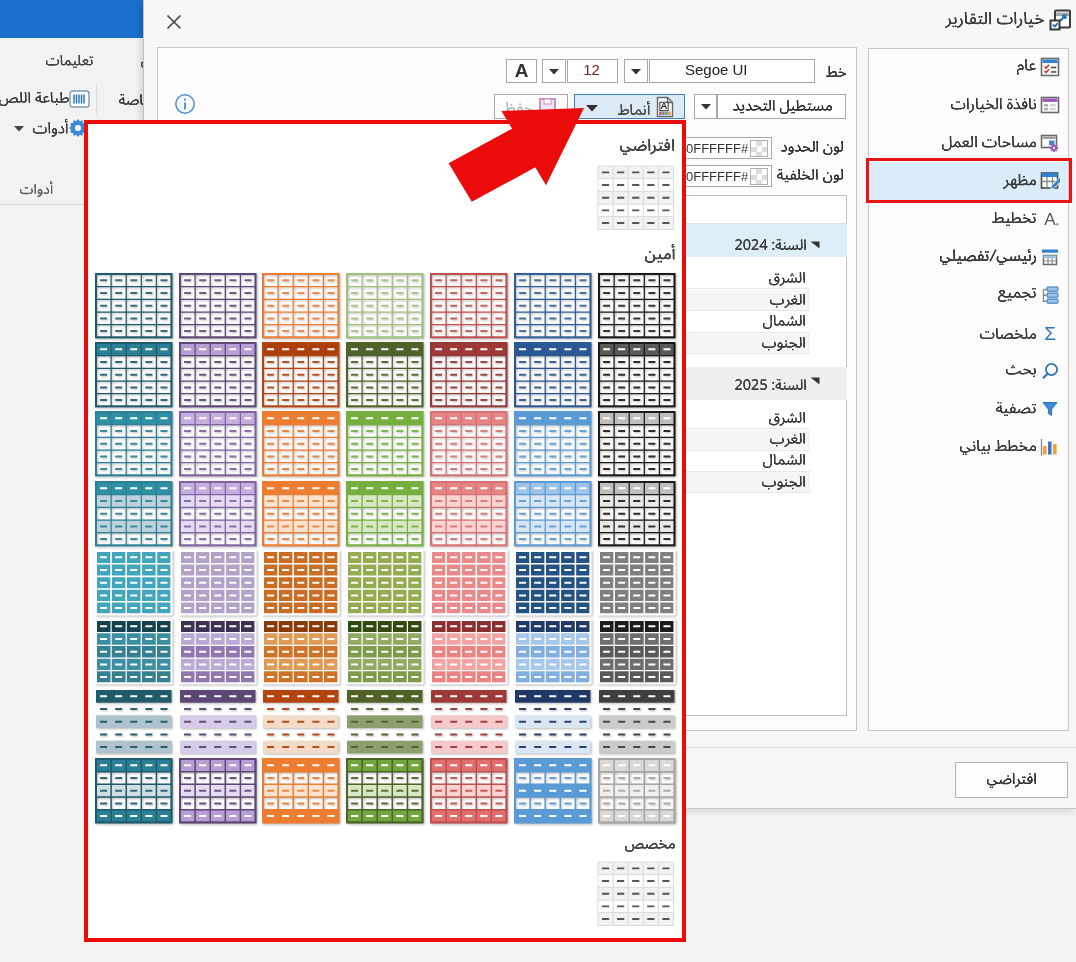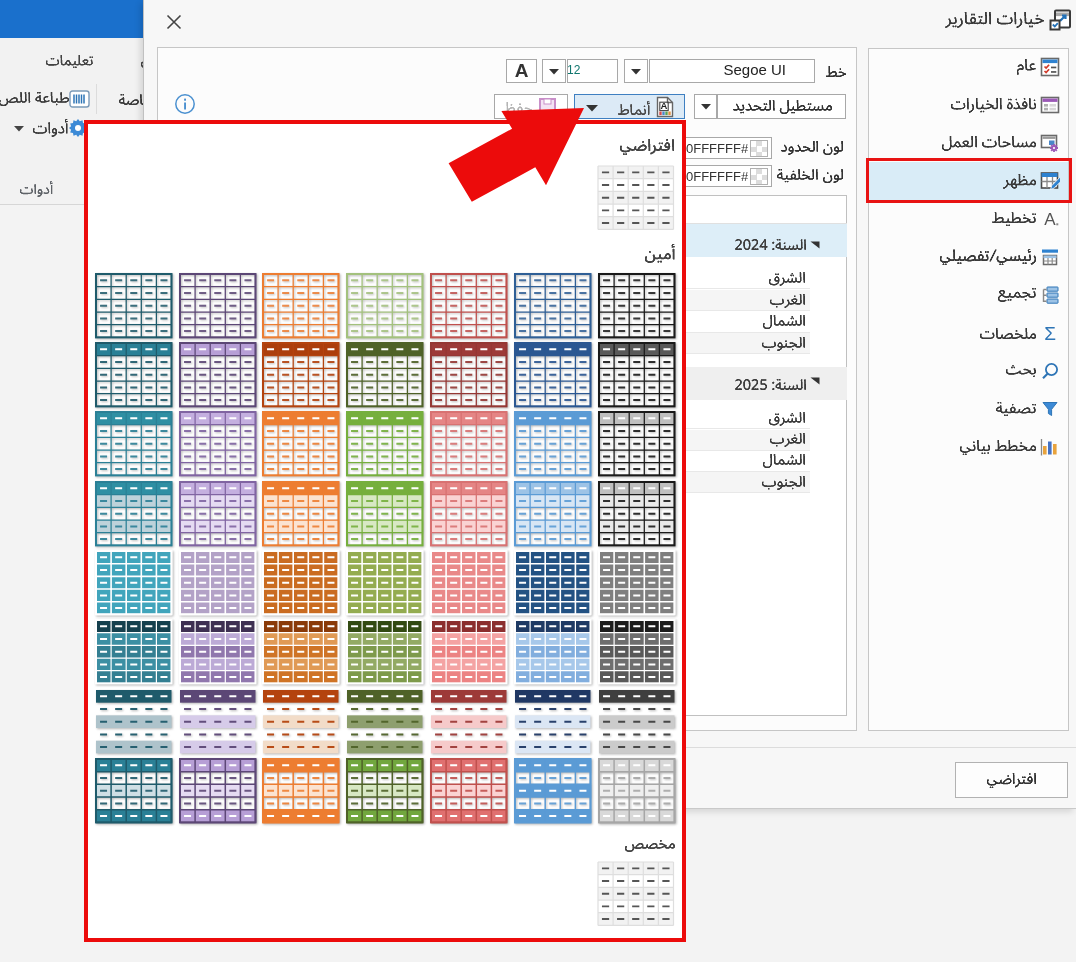--- a/index.html
+++ b/index.html
@@ -815,14 +815,14 @@
     <path fill="#454545" fill-opacity="0.85" d="M36 0h1v1h-1zM35 1h1v1h-1zM37 3h1v1h-1zM46 3h1v1h-1zM7 4h1v1h-1zM12 4h1v1h-1zM14 4h1v1h-1zM22 4h1v1h-1zM26 4h1v1h-1zM28 4h1v1h-1zM35 4h2v1h-2zM39 4h1v1h-1zM47 4h1v1h-1zM11 5h1v1h-1zM21 5h1v1h-1zM41 5h1v1h-1zM0 6h1v1h-1zM24 6h1v1h-1zM37 6h1v1h-1zM48 6h1v1h-1zM1 7h1v1h-1zM12 7h3v1h-3zM26 7h3v1h-3zM49 7h1v1h-1zM10 8h1v1h-1zM15 8h1v1h-1zM18 8h3v1h-3zM23 8h2v1h-2zM29 8h1v1h-1zM32 8h3v1h-3zM41 8h3v1h-3zM47 8h1v1h-1zM3 10h3v1h-3zM2 11h1v1h-1zM6 11h1v1h-1z"></path>
     <path fill="#454545" fill-opacity="0.58" d="M36 1h1v1h-1zM13 3h1v1h-1zM17 3h1v1h-1zM27 3h1v1h-1zM31 3h1v1h-1zM34 3h1v1h-1zM48 3h1v1h-1zM8 4h1v1h-1zM15 4h1v1h-1zM29 4h1v1h-1zM34 4h1v1h-1zM49 4h1v1h-1zM13 5h1v1h-1zM18 5h1v1h-1zM32 5h1v1h-1zM38 5h1v1h-1zM44 5h1v1h-1zM7 6h1v1h-1zM10 6h1v1h-1zM16 6h1v1h-1zM18 6h1v1h-1zM30 6h1v1h-1zM32 6h1v1h-1zM41 6h1v1h-1zM7 7h1v1h-1zM38 7h1v1h-1zM1 8h1v1h-1zM7 8h1v1h-1zM9 8h1v1h-1zM17 8h1v1h-1zM35 8h1v1h-1zM46 8h1v1h-1zM48 8h1v1h-1zM0 10h1v1h-1z"></path>
     <path fill="#454545" fill-opacity="0.3" d="M38 3h1v1h-1zM18 4h1v1h-1zM21 4h1v1h-1zM32 4h1v1h-1zM40 4h1v1h-1zM27 5h1v1h-1zM46 5h1v1h-1zM9 6h1v1h-1zM12 6h1v1h-1zM36 6h1v1h-1zM43 6h1v1h-1zM39 7h1v1h-1zM16 8h1v1h-1zM21 8h1v1h-1zM30 8h2v1h-2zM36 8h1v1h-1zM40 8h1v1h-1zM44 8h1v1h-1zM8 10h1v1h-1zM1 11h1v1h-1zM7 11h1v1h-1z"></path>
   </svg>
 <svg width="49" height="15" style="position:absolute;left:986.5px;top:772.5px;z-index:2;overflow:visible">
     <path fill="#333" fill-opacity="1.0" d="M26 0h1v1h-1zM26 1h1v1h-1zM26 2h1v1h-1zM48 2h1v1h-1zM26 3h1v1h-1zM48 3h1v1h-1zM26 4h1v1h-1zM35 4h1v1h-1zM37 4h1v1h-1zM41 4h4v1h-4zM48 4h1v1h-1zM21 5h1v1h-1zM26 5h1v1h-1zM41 5h1v1h-1zM44 5h1v1h-1zM48 5h1v1h-1zM19 6h2v1h-2zM22 6h2v1h-2zM26 6h1v1h-1zM31 6h1v1h-1zM41 6h1v1h-1zM44 6h1v1h-1zM48 6h1v1h-1zM0 7h1v1h-1zM18 7h1v1h-1zM23 7h1v1h-1zM26 7h1v1h-1zM31 7h1v1h-1zM36 7h1v1h-1zM41 7h2v1h-2zM44 7h1v1h-1zM48 7h1v1h-1zM0 8h1v1h-1zM7 8h2v1h-2zM13 8h1v1h-1zM17 8h1v1h-1zM23 8h1v1h-1zM26 8h1v1h-1zM32 8h1v1h-1zM36 8h1v1h-1zM44 8h1v1h-1zM48 8h1v1h-1zM0 9h1v1h-1zM8 9h2v1h-2zM13 9h2v1h-2zM16 9h1v1h-1zM22 9h2v1h-2zM26 9h1v1h-1zM32 9h1v1h-1zM36 9h2v1h-2zM43 9h2v1h-2zM48 9h1v1h-1zM1 10h1v1h-1zM8 10h5v1h-5zM15 10h7v1h-7zM26 10h1v1h-1zM32 10h4v1h-4zM38 10h5v1h-5zM48 10h1v1h-1zM2 11h6v1h-6zM31 11h1v1h-1zM30 12h1v1h-1zM28 13h2v1h-2zM3 14h1v1h-1zM5 14h1v1h-1z"></path>
     <path fill="#333" fill-opacity="0.85" d="M42 0h1v1h-1zM47 0h2v1h-2zM42 1h1v1h-1zM47 1h2v1h-2zM21 2h1v1h-1zM47 2h1v1h-1zM21 3h1v1h-1zM42 3h2v1h-2zM47 3h1v1h-1zM36 4h1v1h-1zM38 4h1v1h-1zM47 4h1v1h-1zM20 5h1v1h-1zM22 5h1v1h-1zM47 5h1v1h-1zM21 6h1v1h-1zM40 6h1v1h-1zM45 6h1v1h-1zM47 6h1v1h-1zM1 7h1v1h-1zM7 7h1v1h-1zM13 7h2v1h-2zM17 7h1v1h-1zM32 7h1v1h-1zM37 7h1v1h-1zM43 7h1v1h-1zM45 7h1v1h-1zM47 7h1v1h-1zM14 8h1v1h-1zM16 8h1v1h-1zM31 8h1v1h-1zM42 8h2v1h-2zM47 8h1v1h-1zM10 9h1v1h-1zM12 9h1v1h-1zM27 9h1v1h-1zM33 9h1v1h-1zM35 9h1v1h-1zM0 10h1v1h-1zM14 10h1v1h-1zM22 10h1v1h-1zM31 10h1v1h-1zM37 10h1v1h-1zM43 10h1v1h-1zM1 11h1v1h-1zM8 11h1v1h-1zM4 12h1v1h-1zM29 12h1v1h-1z"></path>
     <path fill="#333" fill-opacity="0.58" d="M43 0h1v1h-1zM43 1h1v1h-1zM20 2h1v1h-1zM27 2h1v1h-1zM20 3h1v1h-1zM27 3h1v1h-1zM35 3h1v1h-1zM37 3h1v1h-1zM27 4h1v1h-1zM27 5h1v1h-1zM40 5h1v1h-1zM45 5h1v1h-1zM0 6h2v1h-2zM18 6h1v1h-1zM27 6h1v1h-1zM30 6h1v1h-1zM6 7h1v1h-1zM19 7h1v1h-1zM24 7h1v1h-1zM27 7h1v1h-1zM40 7h1v1h-1zM6 8h1v1h-1zM24 8h1v1h-1zM27 8h1v1h-1zM37 8h1v1h-1zM45 8h1v1h-1zM1 9h1v1h-1zM11 9h1v1h-1zM15 9h1v1h-1zM17 9h1v1h-1zM21 9h1v1h-1zM31 9h1v1h-1zM34 9h1v1h-1zM38 9h5v1h-5zM47 9h1v1h-1zM2 10h1v1h-1zM13 10h1v1h-1zM27 10h1v1h-1zM36 10h1v1h-1zM47 10h1v1h-1zM30 11h1v1h-1zM3 12h1v1h-1zM5 12h2v1h-2zM31 12h1v1h-1zM3 13h1v1h-1zM5 13h1v1h-1zM30 13h1v1h-1zM4 14h1v1h-1zM28 14h1v1h-1z"></path>
     <path fill="#333" fill-opacity="0.3" d="M25 0h1v1h-1zM27 0h1v1h-1zM27 1h1v1h-1zM36 3h1v1h-1zM38 3h1v1h-1zM44 3h1v1h-1zM19 5h1v1h-1zM23 5h1v1h-1zM31 5h1v1h-1zM14 6h1v1h-1zM36 6h2v1h-2zM1 8h1v1h-1zM9 8h1v1h-1zM18 8h1v1h-1zM41 8h1v1h-1zM19 9h2v1h-2zM7 10h1v1h-1zM16 11h5v1h-5zM2 12h1v1h-1zM7 12h1v1h-1zM28 12h1v1h-1zM2 14h1v1h-1zM6 14h1v1h-1z"></path>
   </svg>
-<div style="left:630px;top:58px;width:156px;height:24px;line-height:24px;text-align:right;font-size:15px;color:#222;z-index:2">Segoe UI</div>
-<div style="left:567px;top:58px;width:49px;height:24px;line-height:24px;text-align:left;font-size:12px;color:#0f766e;z-index:2">12</div>
+<div style="left:685px;top:58px;width:156px;height:24px;line-height:24px;text-align:left;font-size:15px;color:#222;z-index:2">Segoe UI</div>
+<div style="left:567px;top:58px;width:49px;height:24px;line-height:24px;text-align:center;font-size:15px;color:#7f1d1d;z-index:2">12</div>
 <div style="left:506px;top:59px;width:31px;height:24px;line-height:23px;text-align:center;font-size:19px;font-weight:bold;color:#333;z-index:2">A</div>
 </body></html>

